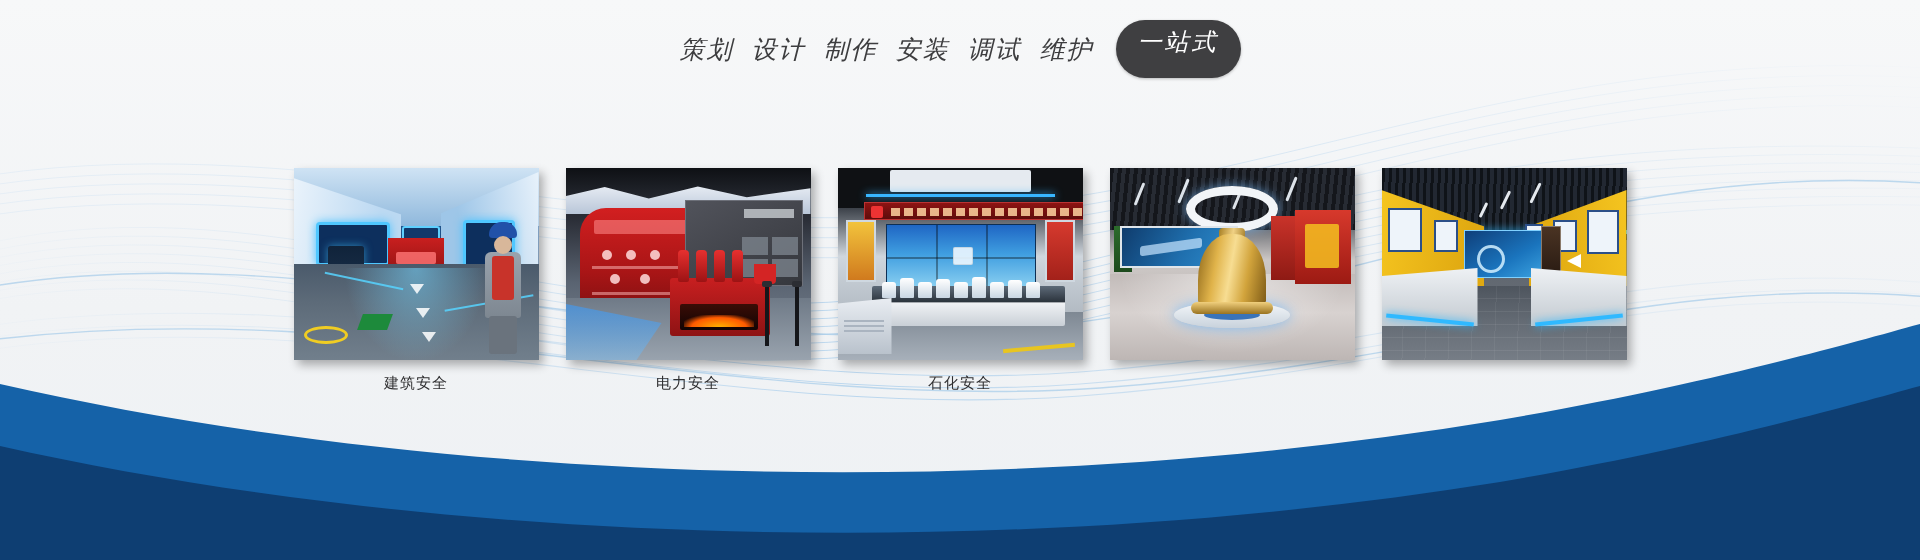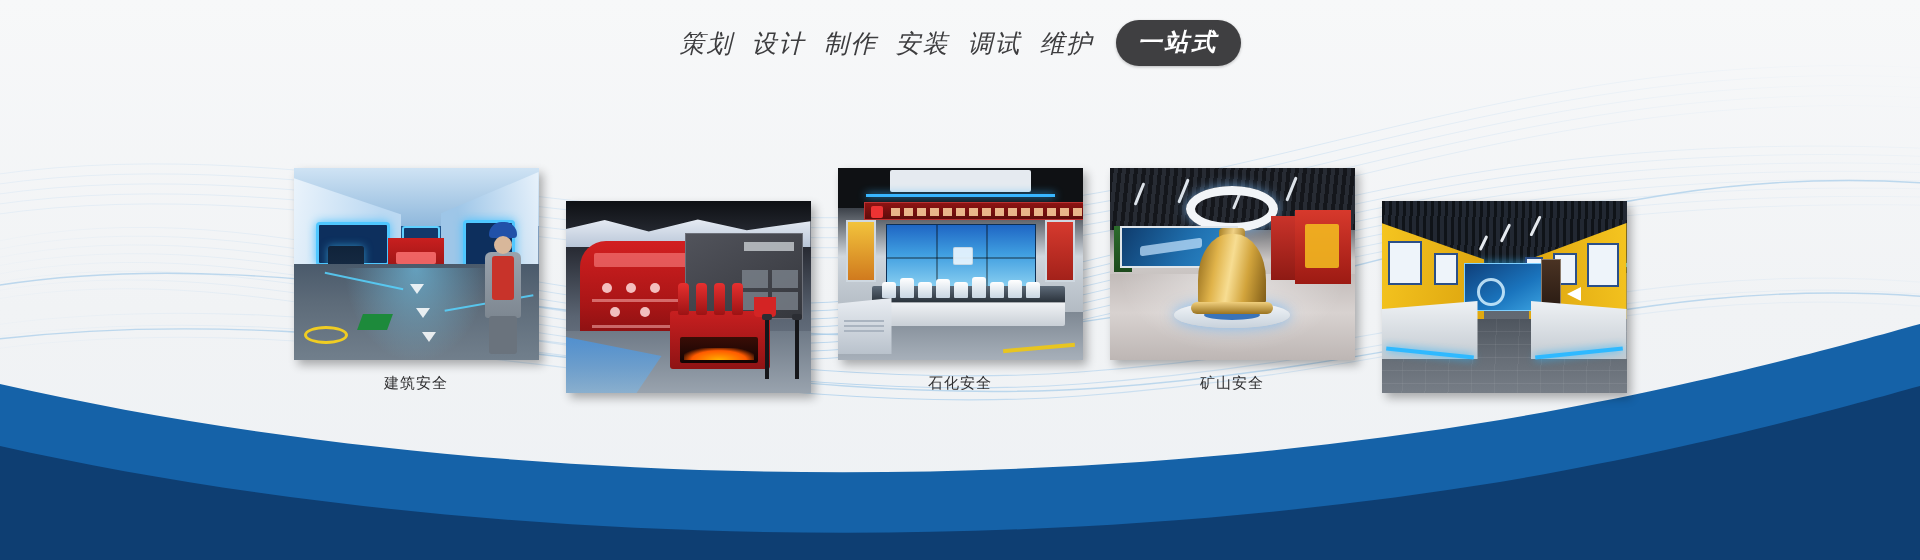--- a/index.html
+++ b/index.html
@@ -59,33 +59,32 @@
   .badge{
     display:inline-flex;
     align-items:center;
     justify-content:center;
     background:#3f3f41;
     color:#ffffff;
     font-size:24px;
     font-style:italic;
     letter-spacing:3px;
     border-radius:999px;
-    padding:6px 22px 8px 22px;
+    padding:6px 22px 20px 22px;
     margin-left:4px;
     box-shadow:0 1px 3px rgba(0,0,0,.25);
-    font-weight:bold;
   }
 
   
   .cards{
     position:absolute;
     top:168px; left:0; width:1920px;
     display:flex;
     justify-content:center;
-    align-items:flex-end;
+    align-items:flex-start;
     gap:27px;
     z-index:6;
   }
   .card{ width:245px; }
   .thumb{
     width:245px; height:192px;
     position:relative;
     overflow:hidden;
     background:#17324f;
     box-shadow:4px 5px 9px rgba(0,0,0,.30);
@@ -462,20 +461,21 @@
             </div>
           <div class="ext e1"></div>
             <div class="ext e2"></div>
             <div class="ext e3"></div>
             <div class="ext e4"></div>
           <div class="bucket"></div>
           <div class="post p1"></div>
             <div class="post p2"></div>
         </div>
       </div>
+      <div class="caption">电力安全</div>
     </div>
 
     <div class="card">
       <div class="thumb">
         <div class="scene s3">
           <div class="ceil"></div>
             <div class="ceilbox"></div>
             <div class="ceiltrim"></div>
           <div class="banner">
               <div class="logo"></div>
@@ -520,21 +520,20 @@
             <div class="refl"></div>
           <div class="treeL"></div>
             <div class="wallmural"></div>
           <div class="redM"></div>
             <div class="redR"></div>
           <div class="stage"></div>
           <div class="bellstem"></div>
             <div class="bell"></div>
         </div>
       </div>
-      <div class="caption">矿山安全</div>
     </div>
 
     <div class="card">
       <div class="thumb">
         <div class="scene s5">
           <div class="ceil"></div>
             <div class="ceiltrim"></div>
           <div class="tu tu1"></div>
             <div class="tu tu2"></div>
             <div class="tu tu3"></div>

